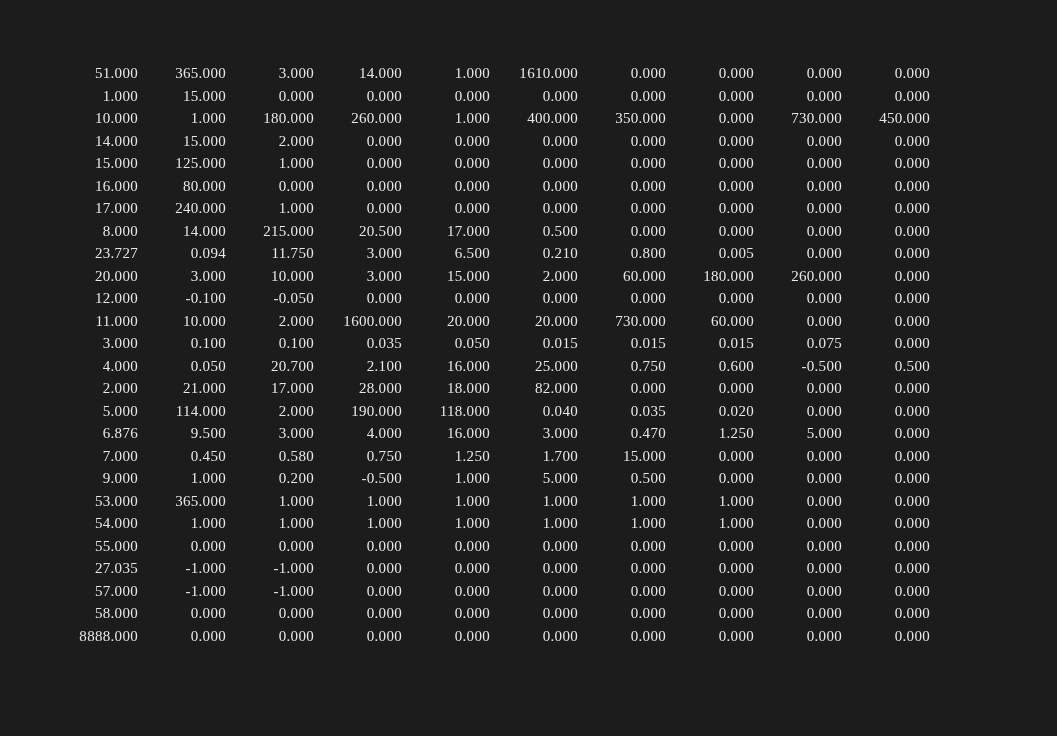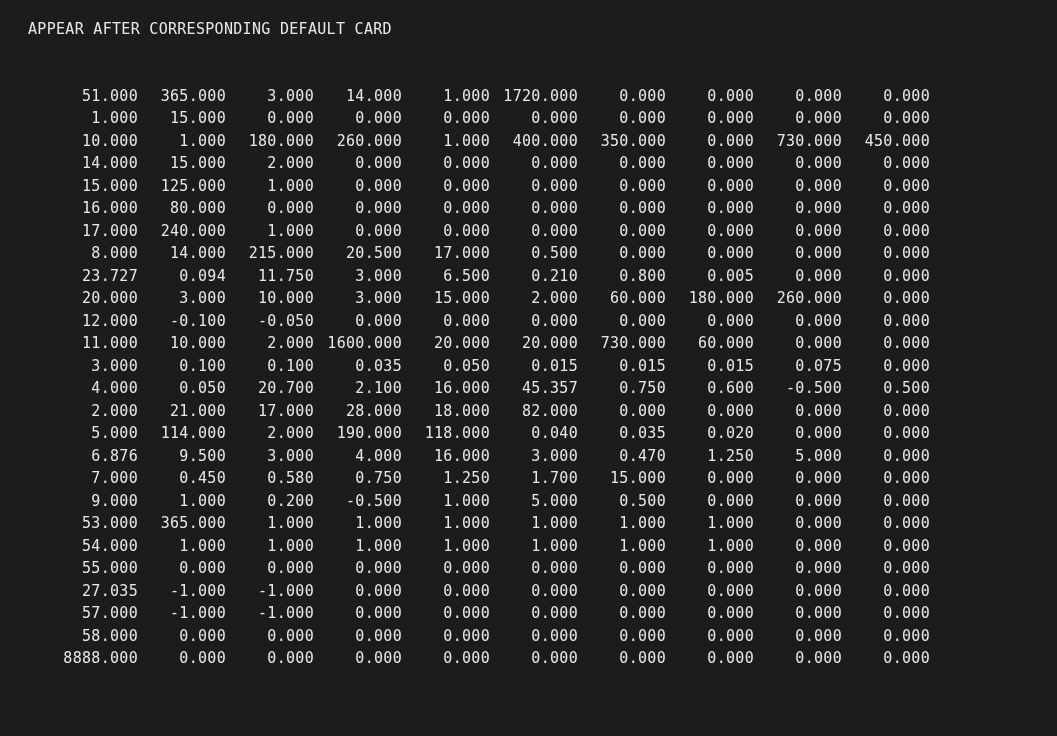--- a/index.html
+++ b/index.html
@@ -22,48 +22,48 @@
     white-space: pre;
     font-weight: 400;
   }
   .data-block {
     margin-top: 44px;
     margin-left: 22px;
   }
   .row {
     display: flex;
     white-space: pre;
+    font-family: Liberation Serif, serif;
   }
   .cell {
     width: 88px;
     text-align: right;
     padding: 0;
   }
 </style>
 </head>
 <body>
 
 <div class="page">
-  <div class="header-line">APPEAR AFTER CORRESPONDING DEFAULT CARD</div>
 
   <div class="data-block" id="data-block">
-      <div class="row"><span class="cell">51.000</span><span class="cell">365.000</span><span class="cell">3.000</span><span class="cell">14.000</span><span class="cell">1.000</span><span class="cell">1720.000</span><span class="cell">0.000</span><span class="cell">0.000</span><span class="cell">0.000</span><span class="cell">0.000</span></div>
+      <div class="row"><span class="cell">51.000</span><span class="cell">365.000</span><span class="cell">3.000</span><span class="cell">14.000</span><span class="cell">1.000</span><span class="cell">1610.000</span><span class="cell">0.000</span><span class="cell">0.000</span><span class="cell">0.000</span><span class="cell">0.000</span></div>
       <div class="row"><span class="cell">1.000</span><span class="cell">15.000</span><span class="cell">0.000</span><span class="cell">0.000</span><span class="cell">0.000</span><span class="cell">0.000</span><span class="cell">0.000</span><span class="cell">0.000</span><span class="cell">0.000</span><span class="cell">0.000</span></div>
       <div class="row"><span class="cell">10.000</span><span class="cell">1.000</span><span class="cell">180.000</span><span class="cell">260.000</span><span class="cell">1.000</span><span class="cell">400.000</span><span class="cell">350.000</span><span class="cell">0.000</span><span class="cell">730.000</span><span class="cell">450.000</span></div>
       <div class="row"><span class="cell">14.000</span><span class="cell">15.000</span><span class="cell">2.000</span><span class="cell">0.000</span><span class="cell">0.000</span><span class="cell">0.000</span><span class="cell">0.000</span><span class="cell">0.000</span><span class="cell">0.000</span><span class="cell">0.000</span></div>
       <div class="row"><span class="cell">15.000</span><span class="cell">125.000</span><span class="cell">1.000</span><span class="cell">0.000</span><span class="cell">0.000</span><span class="cell">0.000</span><span class="cell">0.000</span><span class="cell">0.000</span><span class="cell">0.000</span><span class="cell">0.000</span></div>
       <div class="row"><span class="cell">16.000</span><span class="cell">80.000</span><span class="cell">0.000</span><span class="cell">0.000</span><span class="cell">0.000</span><span class="cell">0.000</span><span class="cell">0.000</span><span class="cell">0.000</span><span class="cell">0.000</span><span class="cell">0.000</span></div>
       <div class="row"><span class="cell">17.000</span><span class="cell">240.000</span><span class="cell">1.000</span><span class="cell">0.000</span><span class="cell">0.000</span><span class="cell">0.000</span><span class="cell">0.000</span><span class="cell">0.000</span><span class="cell">0.000</span><span class="cell">0.000</span></div>
       <div class="row"><span class="cell">8.000</span><span class="cell">14.000</span><span class="cell">215.000</span><span class="cell">20.500</span><span class="cell">17.000</span><span class="cell">0.500</span><span class="cell">0.000</span><span class="cell">0.000</span><span class="cell">0.000</span><span class="cell">0.000</span></div>
       <div class="row"><span class="cell">23.727</span><span class="cell">0.094</span><span class="cell">11.750</span><span class="cell">3.000</span><span class="cell">6.500</span><span class="cell">0.210</span><span class="cell">0.800</span><span class="cell">0.005</span><span class="cell">0.000</span><span class="cell">0.000</span></div>
       <div class="row"><span class="cell">20.000</span><span class="cell">3.000</span><span class="cell">10.000</span><span class="cell">3.000</span><span class="cell">15.000</span><span class="cell">2.000</span><span class="cell">60.000</span><span class="cell">180.000</span><span class="cell">260.000</span><span class="cell">0.000</span></div>
       <div class="row"><span class="cell">12.000</span><span class="cell">-0.100</span><span class="cell">-0.050</span><span class="cell">0.000</span><span class="cell">0.000</span><span class="cell">0.000</span><span class="cell">0.000</span><span class="cell">0.000</span><span class="cell">0.000</span><span class="cell">0.000</span></div>
       <div class="row"><span class="cell">11.000</span><span class="cell">10.000</span><span class="cell">2.000</span><span class="cell">1600.000</span><span class="cell">20.000</span><span class="cell">20.000</span><span class="cell">730.000</span><span class="cell">60.000</span><span class="cell">0.000</span><span class="cell">0.000</span></div>
       <div class="row"><span class="cell">3.000</span><span class="cell">0.100</span><span class="cell">0.100</span><span class="cell">0.035</span><span class="cell">0.050</span><span class="cell">0.015</span><span class="cell">0.015</span><span class="cell">0.015</span><span class="cell">0.075</span><span class="cell">0.000</span></div>
-      <div class="row"><span class="cell">4.000</span><span class="cell">0.050</span><span class="cell">20.700</span><span class="cell">2.100</span><span class="cell">16.000</span><span class="cell">45.357</span><span class="cell">0.750</span><span class="cell">0.600</span><span class="cell">-0.500</span><span class="cell">0.500</span></div>
+      <div class="row"><span class="cell">4.000</span><span class="cell">0.050</span><span class="cell">20.700</span><span class="cell">2.100</span><span class="cell">16.000</span><span class="cell">25.000</span><span class="cell">0.750</span><span class="cell">0.600</span><span class="cell">-0.500</span><span class="cell">0.500</span></div>
       <div class="row"><span class="cell">2.000</span><span class="cell">21.000</span><span class="cell">17.000</span><span class="cell">28.000</span><span class="cell">18.000</span><span class="cell">82.000</span><span class="cell">0.000</span><span class="cell">0.000</span><span class="cell">0.000</span><span class="cell">0.000</span></div>
       <div class="row"><span class="cell">5.000</span><span class="cell">114.000</span><span class="cell">2.000</span><span class="cell">190.000</span><span class="cell">118.000</span><span class="cell">0.040</span><span class="cell">0.035</span><span class="cell">0.020</span><span class="cell">0.000</span><span class="cell">0.000</span></div>
       <div class="row"><span class="cell">6.876</span><span class="cell">9.500</span><span class="cell">3.000</span><span class="cell">4.000</span><span class="cell">16.000</span><span class="cell">3.000</span><span class="cell">0.470</span><span class="cell">1.250</span><span class="cell">5.000</span><span class="cell">0.000</span></div>
       <div class="row"><span class="cell">7.000</span><span class="cell">0.450</span><span class="cell">0.580</span><span class="cell">0.750</span><span class="cell">1.250</span><span class="cell">1.700</span><span class="cell">15.000</span><span class="cell">0.000</span><span class="cell">0.000</span><span class="cell">0.000</span></div>
       <div class="row"><span class="cell">9.000</span><span class="cell">1.000</span><span class="cell">0.200</span><span class="cell">-0.500</span><span class="cell">1.000</span><span class="cell">5.000</span><span class="cell">0.500</span><span class="cell">0.000</span><span class="cell">0.000</span><span class="cell">0.000</span></div>
       <div class="row"><span class="cell">53.000</span><span class="cell">365.000</span><span class="cell">1.000</span><span class="cell">1.000</span><span class="cell">1.000</span><span class="cell">1.000</span><span class="cell">1.000</span><span class="cell">1.000</span><span class="cell">0.000</span><span class="cell">0.000</span></div>
       <div class="row"><span class="cell">54.000</span><span class="cell">1.000</span><span class="cell">1.000</span><span class="cell">1.000</span><span class="cell">1.000</span><span class="cell">1.000</span><span class="cell">1.000</span><span class="cell">1.000</span><span class="cell">0.000</span><span class="cell">0.000</span></div>
       <div class="row"><span class="cell">55.000</span><span class="cell">0.000</span><span class="cell">0.000</span><span class="cell">0.000</span><span class="cell">0.000</span><span class="cell">0.000</span><span class="cell">0.000</span><span class="cell">0.000</span><span class="cell">0.000</span><span class="cell">0.000</span></div>
       <div class="row"><span class="cell">27.035</span><span class="cell">-1.000</span><span class="cell">-1.000</span><span class="cell">0.000</span><span class="cell">0.000</span><span class="cell">0.000</span><span class="cell">0.000</span><span class="cell">0.000</span><span class="cell">0.000</span><span class="cell">0.000</span></div>
       <div class="row"><span class="cell">57.000</span><span class="cell">-1.000</span><span class="cell">-1.000</span><span class="cell">0.000</span><span class="cell">0.000</span><span class="cell">0.000</span><span class="cell">0.000</span><span class="cell">0.000</span><span class="cell">0.000</span><span class="cell">0.000</span></div>

